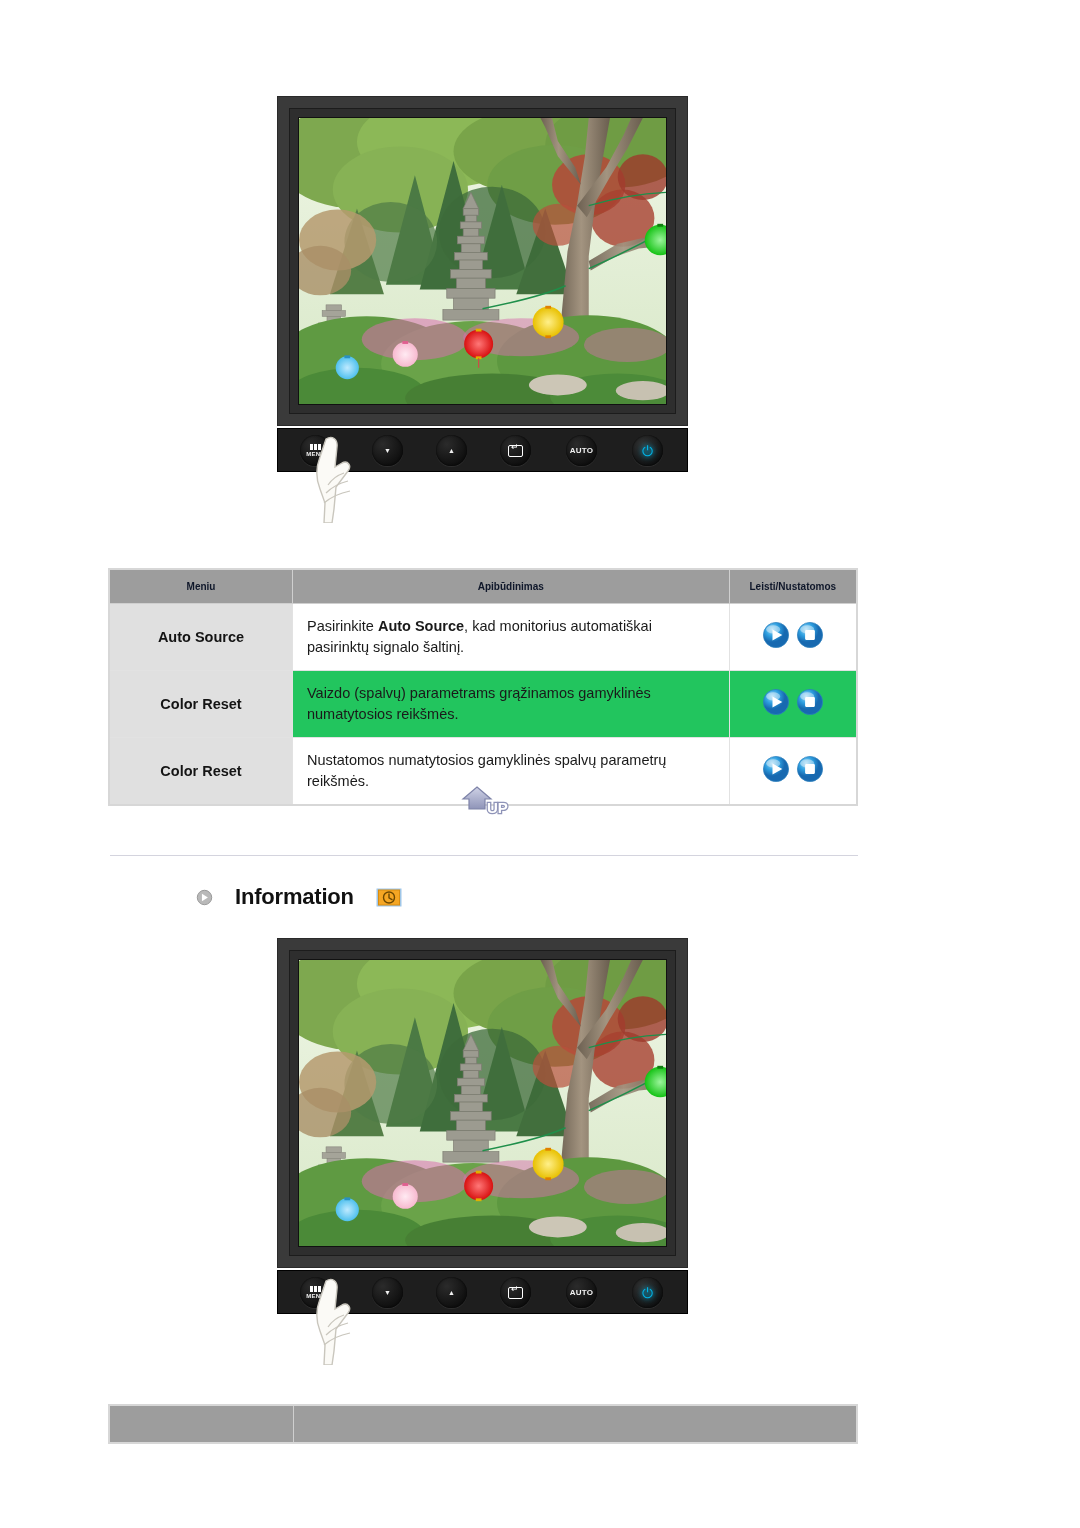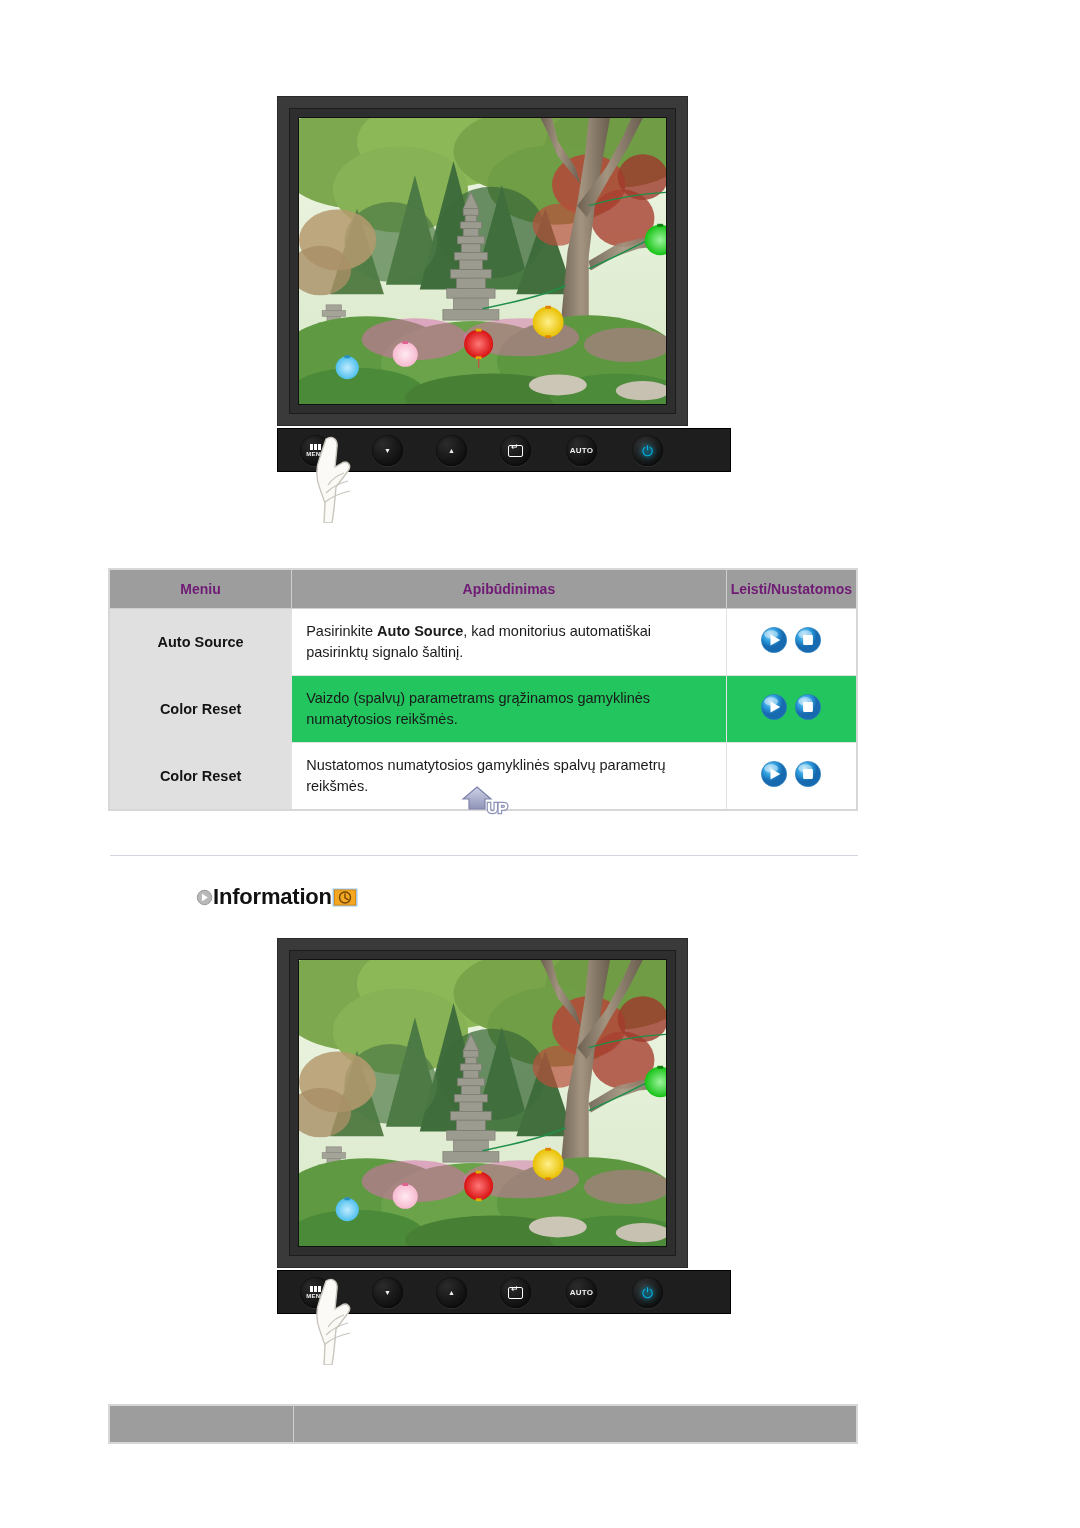--- a/index.html
+++ b/index.html
@@ -49,21 +49,21 @@
     background: #cfe3c8;
     box-sizing: border-box;
     border: 1px solid #111;
   }
   .screen svg { display: block; width: 100%; height: 100%; }
 
   
   .control-bar {
     position: absolute;
     left: 277px;
-    width: 454px;
+    width: 411px;
     height: 44px;
     background: #1e1e1e;
     border: 1px solid #000;
     box-sizing: border-box;
   }
   .control-bar.first { top: 428px; }
   .control-bar.second { top: 1270px; }
 
   .btn {
     position: absolute;
@@ -133,22 +133,22 @@
     position: absolute;
     left: 108px;
     top: 568px;
     width: 750px;
     border-collapse: collapse;
     border: 2px solid #d7d7d7;
     background: #fff;
   }
   .menu-table th {
     background: #9d9d9d;
-    color: #701a75;
-    font-size: 14px;
+    color: #0f172a;
+    font-size: 10px;
     font-weight: bold;
     padding: 11px 4px;
     border: 1px solid #cfcfcf;
     text-align: center;
   }
   .menu-table td {
     border: 1px solid #e2e2e2;
     vertical-align: middle;
   }
   .col-menu  { width: 184px; }
@@ -197,21 +197,21 @@
     background: #d4d4de;
   }
 
   
   .section-heading {
     position: absolute;
     left: 196px;
     top: 884px;
     display: flex;
     align-items: center;
-    gap: 0;
+    gap: 22px;
   }
   .bullet-icon { width: 17px; height: 17px; display: block; }
   .section-title {
     font-size: 22px;
     font-weight: bold;
     color: #111;
     letter-spacing: -0.2px;
   }
   .badge-icon { display: block; width: 26px; height: 19px; }
 

